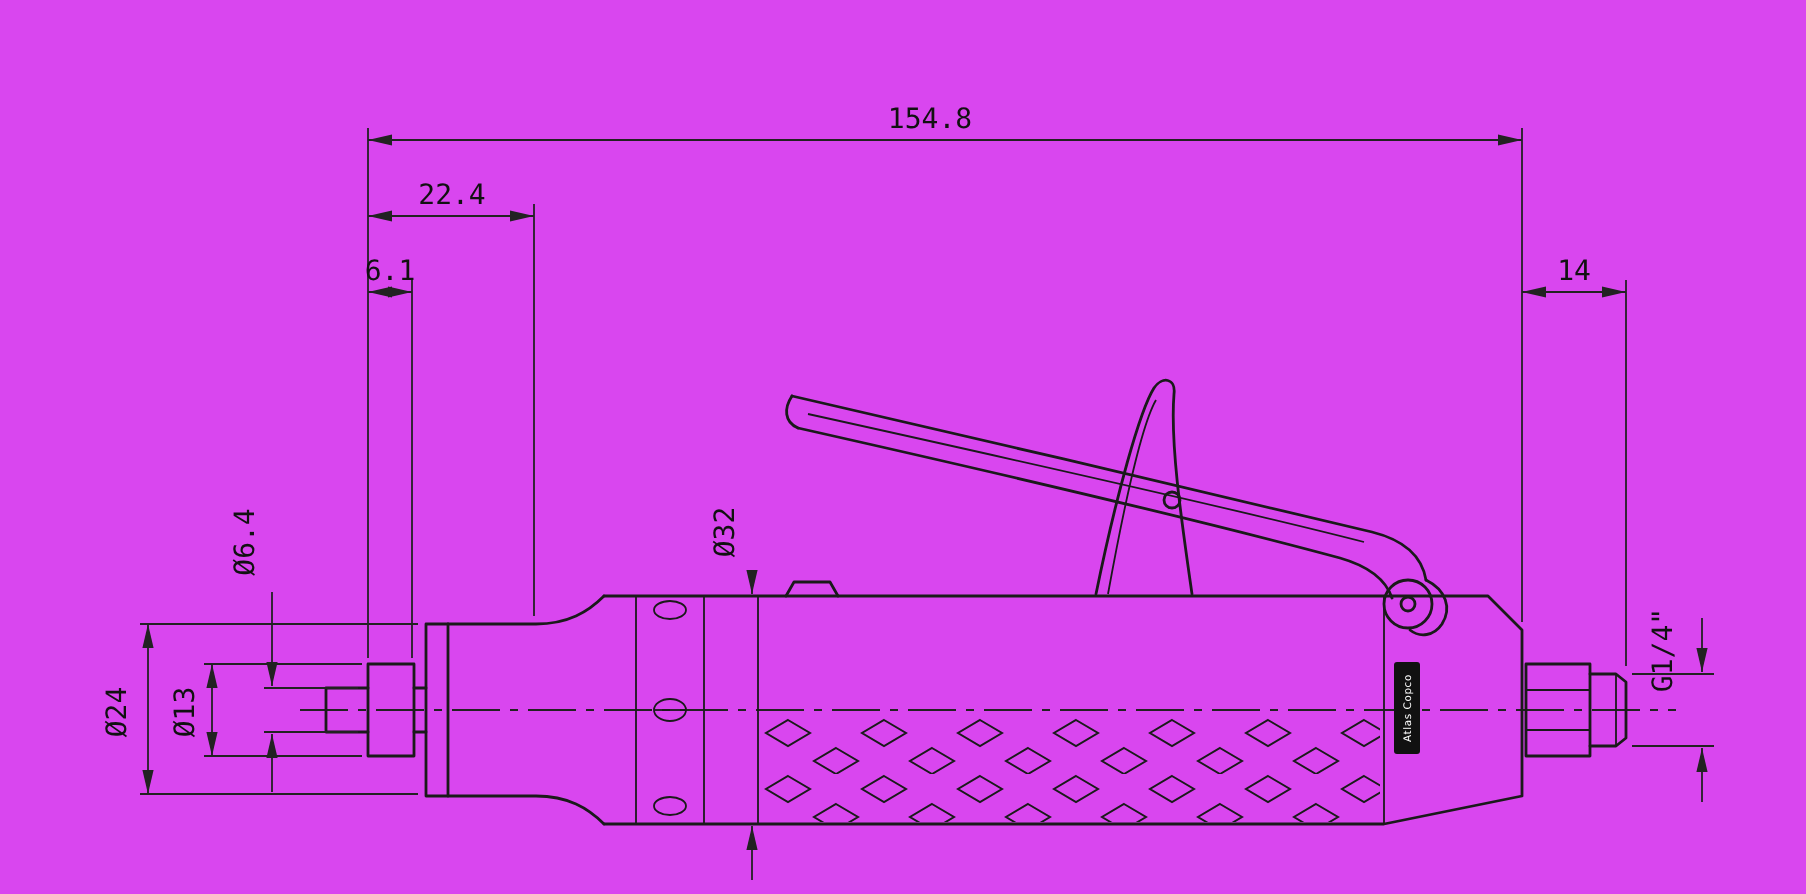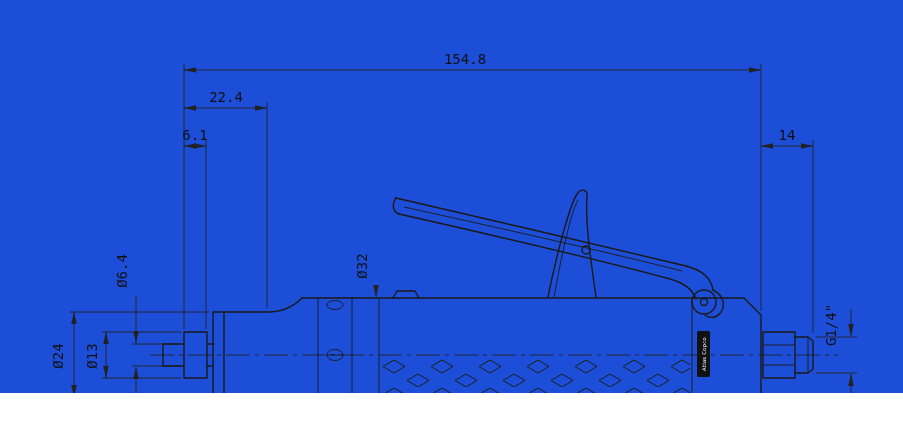--- a/index.html
+++ b/index.html
@@ -2,22 +2,22 @@
 <html><head>
 <meta charset="utf-8">
 <style>
   html, body {
     margin: 0;
     padding: 0;
     background: #ffffff;
   }
   .stage {
     width: 903px;
-    height: 393px;
-    background: #1d4ed8;
+    height: 447px;
+    background: #d946ef;
     position: relative;
     overflow: hidden;
   }
   svg { display: block; }
   .outline {
     fill: none;
     stroke: #1a1a1a;
     stroke-width: 1.4;
     stroke-linecap: round;
     stroke-linejoin: round;

